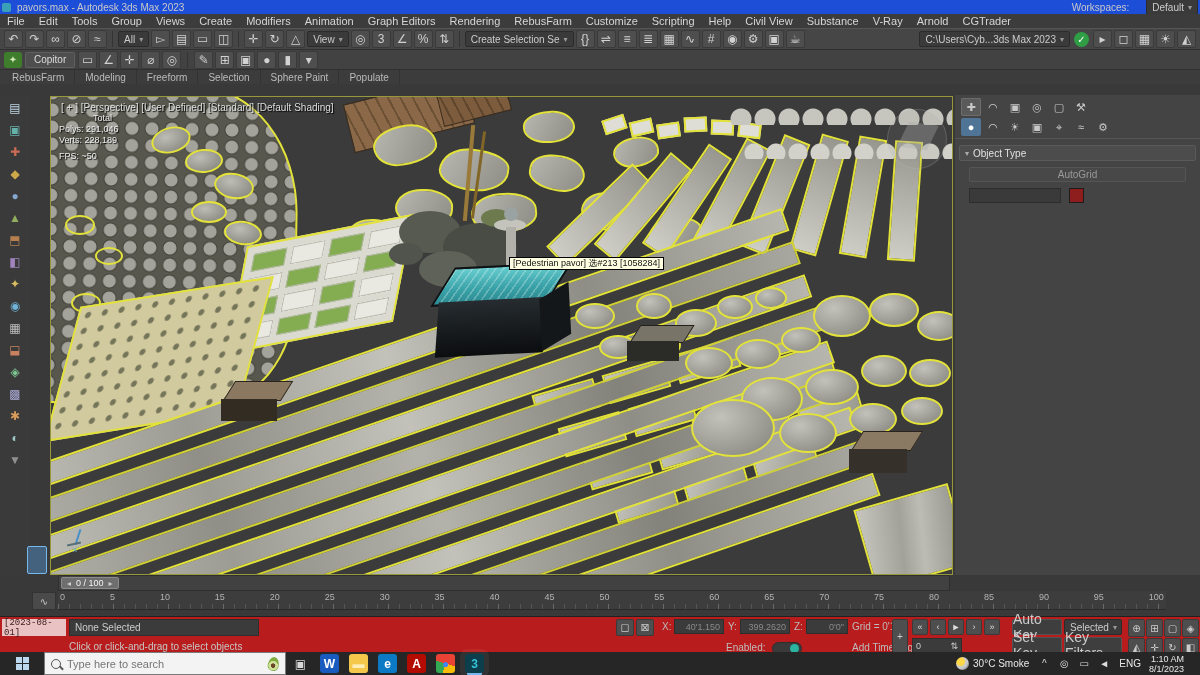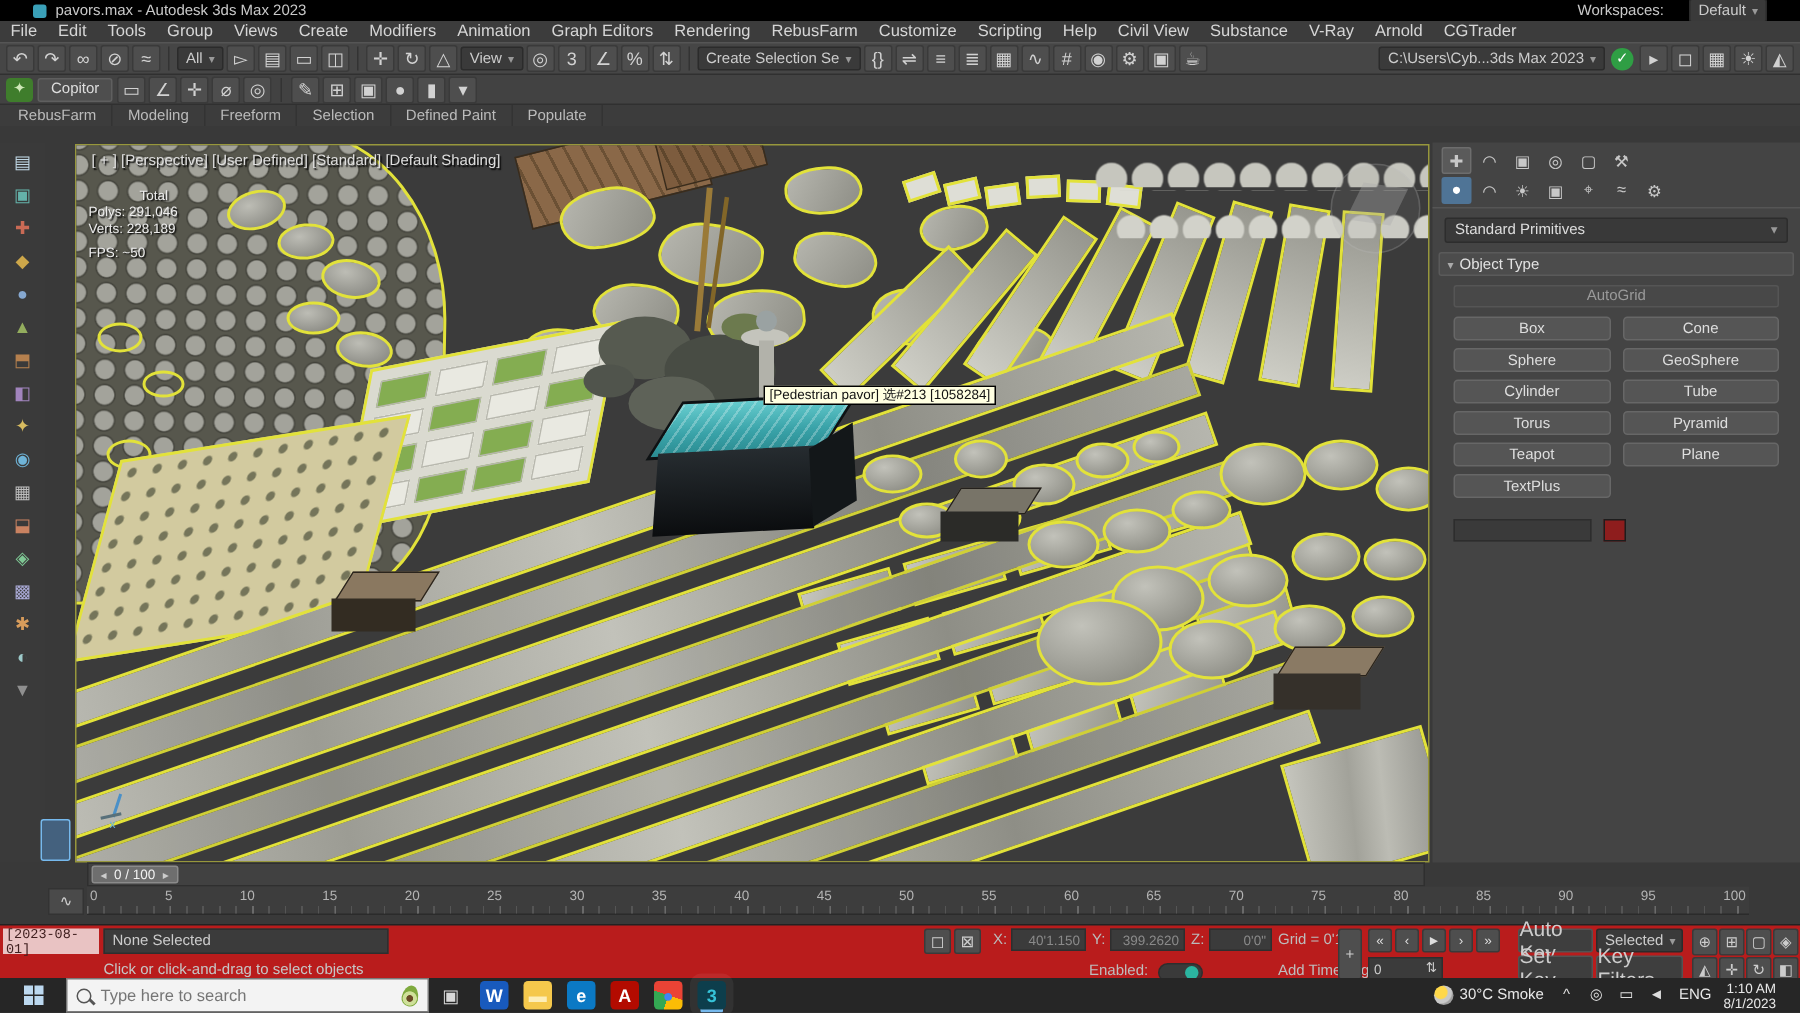--- a/index.html
+++ b/index.html
@@ -1,21 +1,21 @@
 <!DOCTYPE html>
 <html><head>
 <meta charset="utf-8">
 <style>
 *{margin:0;padding:0;box-sizing:border-box}
 html,body{width:1200px;height:675px;overflow:hidden;background:#2b2b2b;
   font-family:"Liberation Sans","DejaVu Sans",sans-serif;color:#cfcfcf}
 #app{position:relative;width:1200px;height:675px;background:#393939}
 .s{position:absolute}
 
-#titlebar{position:absolute;top:0;left:0;right:0;height:14px;background:#000000;display:flex;align-items:center;gap:6px;padding:0 22px;font-size:10px;color:#c9c9c9}
+#titlebar{position:absolute;top:0;left:0;right:0;height:14px;background:#1d4ed8;display:flex;align-items:center;gap:6px;padding:0 2px;font-size:10px;color:#c9c9c9}
 .appico{width:9px;height:9px;background:#3aa0b8;border-radius:2px;display:inline-block}
 #titlebar .ws{margin-left:auto;display:flex;align-items:center;gap:17px}
 .dd{height:16px;background:#3a3a3a;border:1px solid #2b2b2b;border-radius:2px;display:inline-flex;align-items:center;gap:4px;padding:0 5px;color:#ccc;font-size:10px;white-space:nowrap}
 .dd::after{content:"▾";font-size:8px;color:#999}
 #menubar{position:absolute;top:14px;left:0;right:0;height:14px;background:#3c3c3c;display:flex;align-items:center;font-size:11px}
 .menu-item{padding:0 7px;color:#d6d6d6}
 #toolbar1{position:absolute;top:28px;left:0;right:0;height:22px;background:#464646;border-top:1px solid #555;border-bottom:1px solid #303030;display:flex;align-items:center;gap:2px;padding:0 4px;font-size:10px}
 .tgroup{display:flex;gap:2px;align-items:center}
 .tico{width:19px;height:18px;display:inline-flex;align-items:center;justify-content:center;font-size:12px;color:#d2d2d2;background:#4e4e4e;border:1px solid #3a3a3a;border-radius:2px}
 .sep{width:1px;height:16px;background:#333;margin:0 3px}
@@ -40,21 +40,21 @@
 .plank:nth-child(2n){filter:brightness(.92)}
 .srow{display:flex;gap:9px;margin-bottom:9px}
 .step{width:64px;height:30px;background:linear-gradient(120deg,#c6c6be,#97978d)}
 .fanp{position:absolute;width:28px;height:120px;background:linear-gradient(8deg,#cecec6,#96968e)}
 .wt{position:absolute;width:23px;height:15px;background:#deded6}
 .rock{position:absolute;border-radius:50%}
 .mar{background:linear-gradient(100deg,#c6c6be,#a2a29a 40%,#bcbcb4 60%,#90908a)}
 .tg-g{background:#84ad51;box-shadow:inset 0 0 0 1px #b8b8ae}
 .tg-w{background:#e9e9e1;box-shadow:inset 0 0 0 1px #b8b8ae}
 .vplabel{position:absolute;left:10px;top:5px;font-size:10px;color:#dedede;text-shadow:1px 1px 1px #000;white-space:nowrap}
-.vpstats{position:absolute;left:8px;top:28px;font-size:9px;line-height:11px;color:#ececec;text-shadow:1px 1px 1px #000}
+.vpstats{position:absolute;left:8px;top:16px;font-size:9px;line-height:11px;color:#ececec;text-shadow:1px 1px 1px #000}
 .tooltip{position:absolute;left:458px;top:160px;height:13px;background:#ffffe1;border:1px solid #000;color:#111;font-size:9px;display:flex;align-items:center;padding:0 3px;white-space:nowrap;z-index:9}
 
 #cmdpanel{position:absolute;left:955px;top:95px;width:245px;height:480px;background:#444}
 .cp-tabs,.cp-cats{display:flex;gap:2px;padding:3px 6px 2px}
 .cpico{width:20px;height:18px;display:inline-flex;align-items:center;justify-content:center;color:#c8c8c8;font-size:11px;border-radius:2px}
 .cp-tabs .active{background:#5a5a5a;box-shadow:inset 0 0 0 1px #6d6d6d}
 .cp-cats{border-bottom:1px solid #555;padding-top:0}
 .cp-cats .active{background:#4f7496;color:#fff}
 .cp-dd{margin:6px 8px 2px;height:17px;background:#393939;border:1px solid #2d2d2d;border-radius:2px;display:flex;align-items:center;justify-content:space-between;padding:0 6px;font-size:10px;color:#ddd}
 .cp-dd::after{content:"▾";font-size:9px;color:#999}
@@ -229,21 +229,21 @@
         <span class="tico">▮</span>
         <span class="tico">▾</span>
       </span>
   </div>
 
   <div id="ribbontabs">
       <span class="rtab">RebusFarm</span>
       <span class="rtab">Modeling</span>
       <span class="rtab">Freeform</span>
       <span class="rtab">Selection</span>
-      <span class="rtab">Defined Paint</span>
+      <span class="rtab">Sphere Paint</span>
       <span class="rtab">Populate</span>
     </div>
 
 
   <div id="leftbar">
       <span class="ltico" style="color: rgb(191, 214, 228);">▤</span>
       <span class="ltico" style="color: rgb(100, 178, 170);">▣</span>
       <span class="ltico" style="color: rgb(201, 106, 85);">✚</span>
       <span class="ltico" style="color: rgb(205, 167, 74);">◆</span>
       <span class="ltico" style="color: rgb(134, 168, 208);">●</span>
@@ -448,42 +448,26 @@
       </div>
     <div class="cp-cats">
         <span class="cpico active">●</span>
         <span class="cpico">◠</span>
         <span class="cpico">☀</span>
         <span class="cpico">▣</span>
         <span class="cpico">⌖</span>
         <span class="cpico">≈</span>
         <span class="cpico">⚙</span>
       </div>
-    <div class="cp-dd">
-      <span>Standard Primitives</span>
-    </div>
     <div class="roll">
       <span>Object Type</span>
     </div>
     <div class="autogrid">
       <span>AutoGrid</span>
     </div>
-    <div class="cp-grid">
-        <span class="cp-btn">Box</span>
-        <span class="cp-btn">Cone</span>
-        <span class="cp-btn">Sphere</span>
-        <span class="cp-btn">GeoSphere</span>
-        <span class="cp-btn">Cylinder</span>
-        <span class="cp-btn">Tube</span>
-        <span class="cp-btn">Torus</span>
-        <span class="cp-btn">Pyramid</span>
-        <span class="cp-btn">Teapot</span>
-        <span class="cp-btn">Plane</span>
-        <span class="cp-btn">TextPlus</span>
-      </div>
     <div class="namerow">
       <span class="namefield"></span>
       <span class="swatch"></span>
     </div>
   </div>
 
   <div id="timeslider">
     <div class="ts-handle">
       <span class="ts-arrow">◂</span>
       <span>0 / 100</span>

